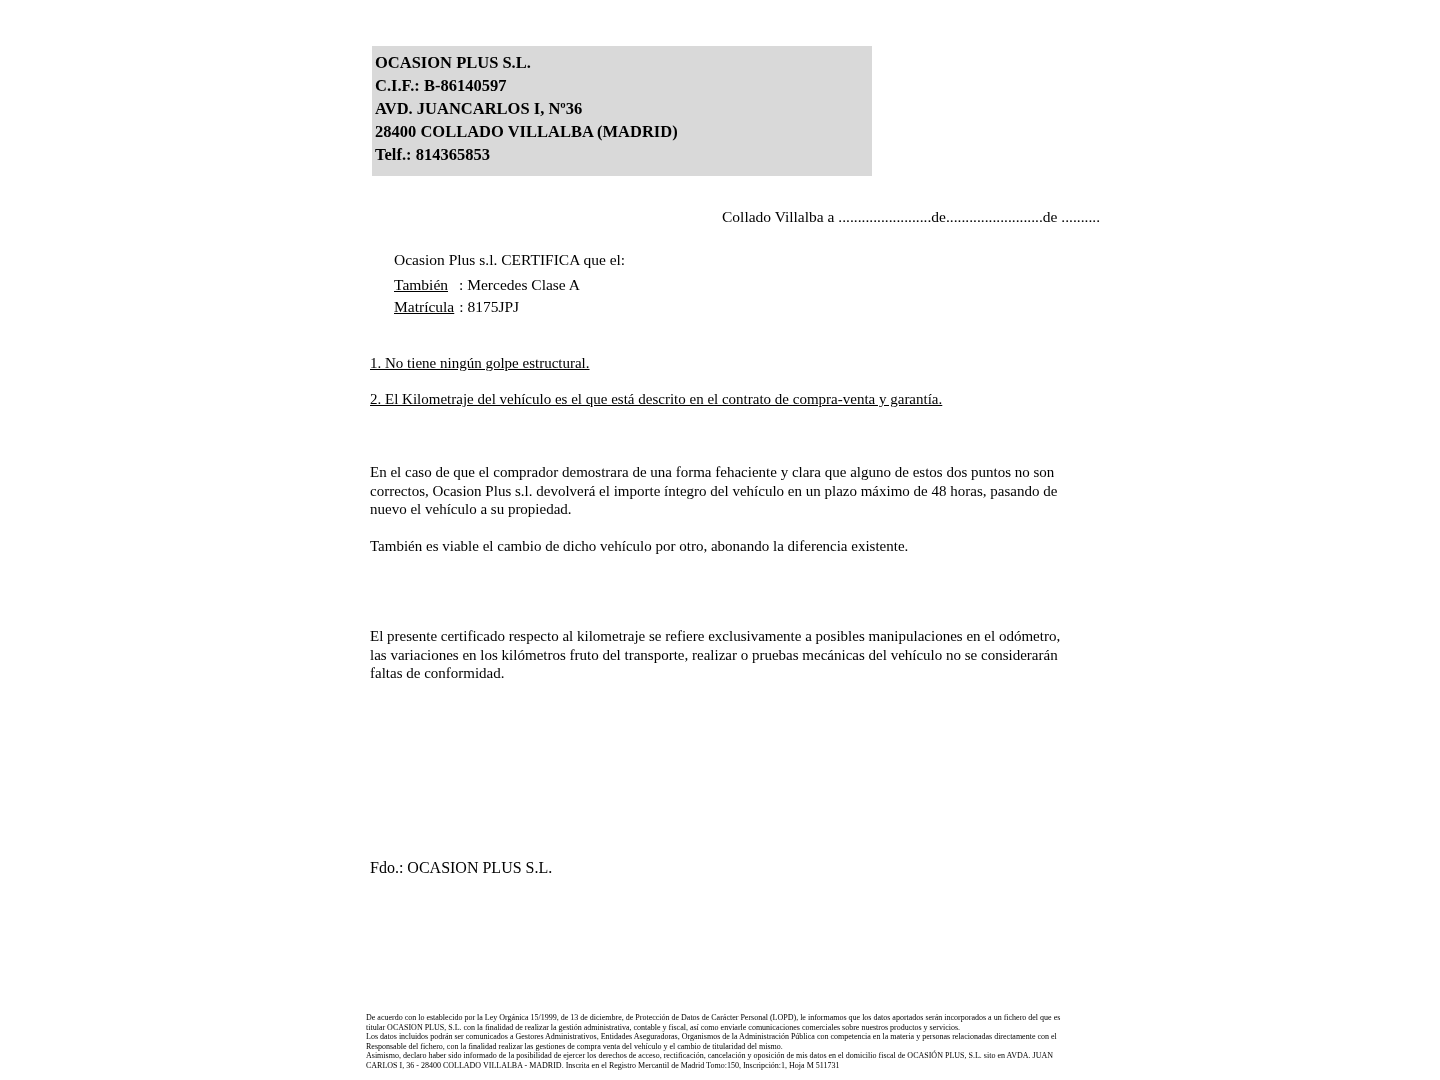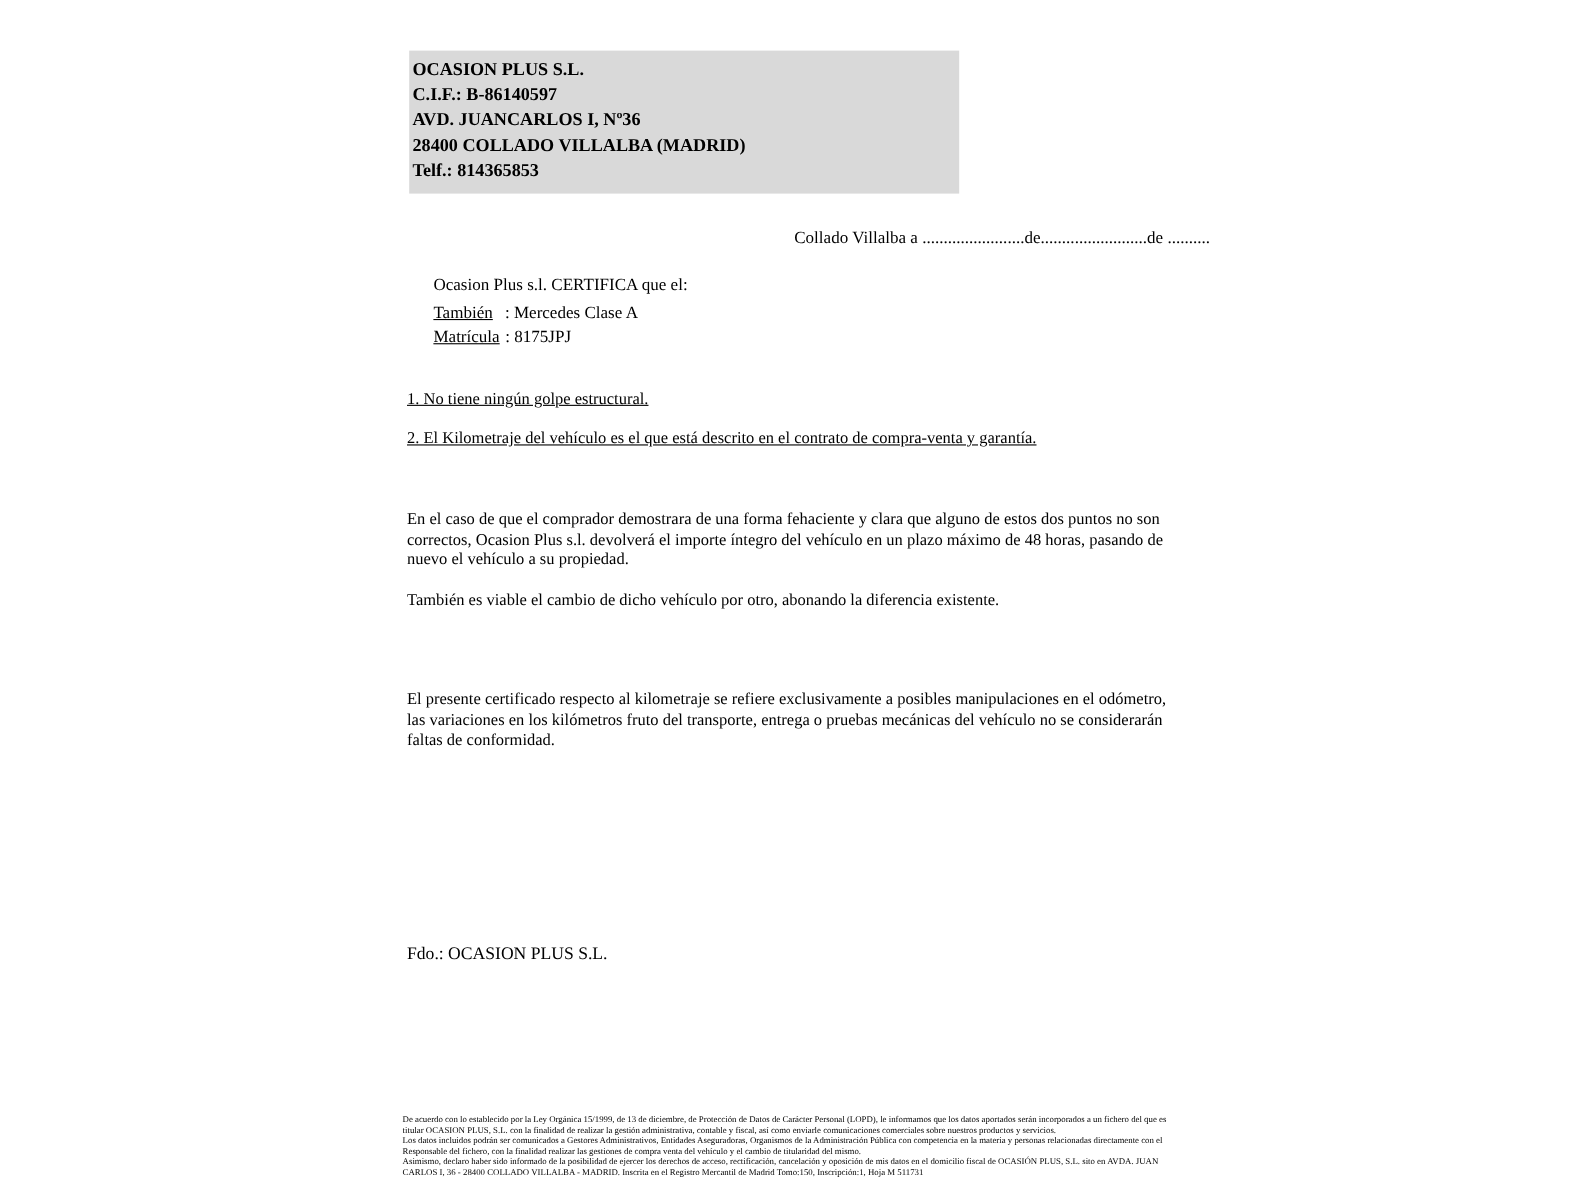--- a/index.html
+++ b/index.html
@@ -103,21 +103,21 @@
     <div class="cert-intro">Ocasion Plus s.l. CERTIFICA que el:</div>
     <div class="cert-row"><span class="cert-label">También</span><span class="cert-value">: Mercedes Clase A</span></div>
     <div class="cert-row"><span class="cert-label">Matrícula</span><span class="cert-value">: 8175JPJ</span></div>
   </div>
 
   <div class="point" id="point-1">1. No tiene ningún golpe estructural.</div>
   <div class="point" id="point-2">2. El Kilometraje del vehículo es el que está descrito en el contrato de compra-venta y garantía.</div>
 
   <div class="para" id="para-1">En el caso de que el comprador demostrara de una forma fehaciente y clara que alguno de estos dos puntos no son correctos, Ocasion Plus s.l. devolverá el importe íntegro del vehículo en un plazo máximo de 48 horas, pasando de nuevo el vehículo a su propiedad.</div>
   <div class="para" id="para-2">También es viable el cambio de dicho vehículo por otro, abonando la diferencia existente.</div>
-  <div class="para" id="para-4">El presente certificado respecto al kilometraje se refiere exclusivamente a posibles manipulaciones en el odómetro, las variaciones en los kilómetros fruto del transporte, entrega o pruebas mecánicas del vehículo no se considerarán faltas de conformidad.</div>
+  <div class="para" id="para-4">El presente certificado respecto al kilometraje se refiere exclusivamente a posibles manipulaciones en el odómetro, las variaciones en los kilómetros fruto del transporte, realizar o pruebas mecánicas del vehículo no se considerarán faltas de conformidad.</div>
 
   <div class="signature">Fdo.: OCASION PLUS S.L.</div>
 
   <div class="legal">
     <div>De acuerdo con lo establecido por la Ley Orgánica 15/1999, de 13 de diciembre, de Protección de Datos de Carácter Personal (LOPD), le informamos que los datos aportados serán incorporados a un fichero del que es titular OCASION PLUS, S.L. con la finalidad de realizar la gestión administrativa, contable y fiscal, así como enviarle comunicaciones comerciales sobre nuestros productos y servicios.</div>
     <div>Los datos incluidos podrán ser comunicados a Gestores Administrativos, Entidades Aseguradoras, Organismos de la Administración Pública con competencia en la materia y personas relacionadas directamente con el Responsable del fichero, con la finalidad realizar las gestiones de compra venta del vehículo y el cambio de titularidad del mismo.</div>
     <div>Asimismo, declaro haber sido informado de la posibilidad de ejercer los derechos de acceso, rectificación, cancelación y oposición de mis datos en el domicilio fiscal de OCASIÓN PLUS, S.L. sito en AVDA. JUAN CARLOS I, 36 - 28400 COLLADO VILLALBA - MADRID.  Inscrita en el Registro Mercantil de Madrid Tomo:150, Inscripción:1, Hoja M 511731</div>
   </div>
 
 </div>

